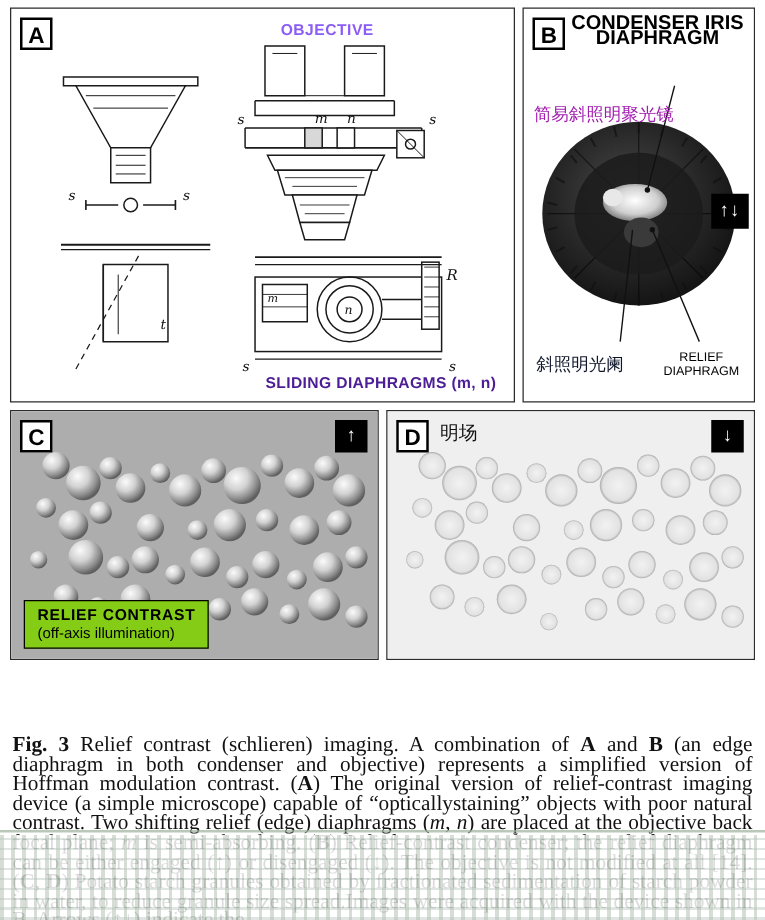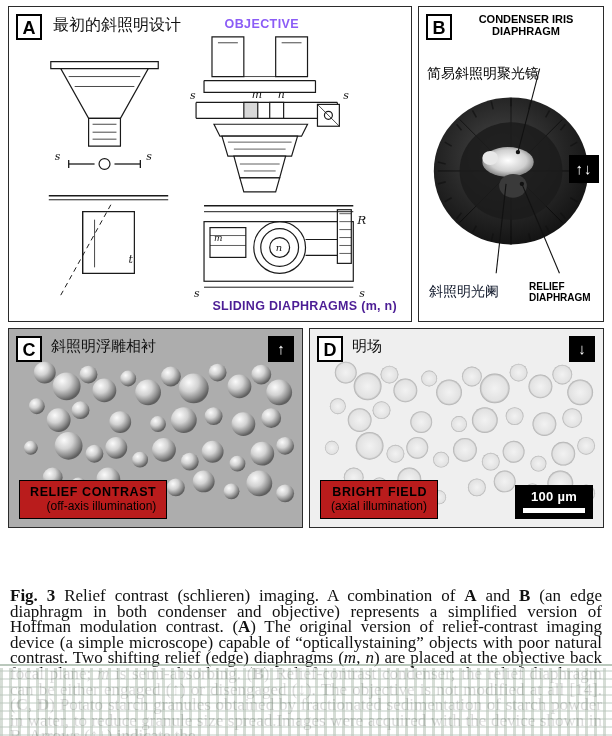--- a/index.html
+++ b/index.html
@@ -94,48 +94,49 @@
   #panelB {
     width: 186px;
     height: 316px;
   }
   .b-title {
     position: absolute;
     right: 8px;
     top: 6px;
     width: 138px;
     text-align: center;
-    font-size: 11px;
+    font-size: 16px;
     font-weight: bold;
     line-height: 12px;
     color: #000;
   }
   .b-label-cn {
     position: absolute;
     left: 8px;
-    top: 58px;
+    top: 76px;
     font-size: 14px;
-    color: #000000;
+    color: #a21caf;
     font-family: "DejaVu Sans", sans-serif;
   }
   .b-bottom-cn {
     position: absolute;
     left: 10px;
     bottom: 20px;
     font-size: 14px;
     color: #0f172a;
     font-family: "DejaVu Sans", sans-serif;
   }
   .b-relief {
     position: absolute;
     right: 10px;
     bottom: 18px;
     width: 64px;
+    text-align: center;
     font-size: 10px;
-    font-weight: bold;
+    font-weight: normal;
     line-height: 11px;
     color: #000;
     margin-top: 40px;
   }
   .b-arrowbox {
     position: absolute;
     right: 4px;
     top: 148px;
     width: 30px;
     height: 28px;
@@ -182,24 +183,24 @@
     color: #fff;
     font-size: 15px;
     line-height: 25px;
     text-align: center;
     z-index: 6;
   }
   .caption-box {
     position: absolute;
     left: 10px;
     bottom: 8px;
-    background: #b91c1c;
+    background: #84cc16;
     border: 1px solid #000;
     padding: 4px 10px 5px 10px;
-    text-align: right;
+    text-align: left;
     z-index: 6;
   }
   .caption-box .l1 {
     font-size: 12.5px;
     font-weight: bold;
     letter-spacing: 0.6px;
     color: #000;
   }
   .caption-box .l2 {
     font-size: 12px;
@@ -373,21 +374,20 @@
           <text x="182" y="93" font-family="DejaVu Serif, serif" font-style="italic" font-size="11" fill="#111">s</text>
           <text x="336" y="93" font-family="DejaVu Serif, serif" font-style="italic" font-size="11" fill="#111">s</text>
           <text x="206" y="236" font-family="DejaVu Serif, serif" font-style="italic" font-size="9" fill="#111">m</text>
           <text x="268" y="246" font-family="DejaVu Serif, serif" font-style="italic" font-size="10" fill="#111">n</text>
           <text x="186" y="292" font-family="DejaVu Serif, serif" font-style="italic" font-size="11" fill="#111">s</text>
           <text x="352" y="292" font-family="DejaVu Serif, serif" font-style="italic" font-size="11" fill="#111">s</text>
           <text x="350" y="218" font-family="DejaVu Serif, serif" font-style="italic" font-size="12" fill="#111">R</text>
         </svg>
 
         <div class="panel-letter">A</div>
-        <div class="a-title">最初的斜照明设计</div>
         <div class="a-objective">OBJECTIVE</div>
         <div class="a-sliding">SLIDING DIAPHRAGMS (m, n)</div>
       </div>
 
       <div class="panel" id="panelB">
         <svg class="b-photo" viewBox="0 0 186 316" preserveAspectRatio="none">
           <defs>
             <radialGradient id="discG" cx="45%" cy="40%" r="70%">
               <stop offset="0%" stop-color="#4a4a4a"></stop>
               <stop offset="55%" stop-color="#262626"></stop>
@@ -508,21 +508,20 @@
             <circle cx="168" cy="160" r="9" fill="url(#granC)"></circle>
             <circle cx="196" cy="154" r="11" fill="url(#granC)"></circle>
             <circle cx="224" cy="164" r="8" fill="url(#granC)"></circle>
             <circle cx="252" cy="156" r="13" fill="url(#granC)"></circle>
             <circle cx="278" cy="166" r="9" fill="url(#granC)"></circle>
             <circle cx="22" cy="120" r="7" fill="url(#granC)"></circle>
             <circle cx="130" cy="170" r="7" fill="url(#granC)"></circle>
           </g>
         </svg>
         <div class="panel-letter">C</div>
-        <div class="micro-title">斜照明浮雕相衬</div>
         <div class="arrow-box">↑</div>
         <div class="caption-box">
           <div class="l1">RELIEF CONTRAST</div>
           <div class="l2">(off-axis illumination)</div>
         </div>
       </div>
 
       <div class="panel" id="panelD">
         <svg class="micro-img" viewBox="0 0 295 200" preserveAspectRatio="none">
           <defs>
@@ -574,28 +573,20 @@
             <circle cx="224" cy="164" r="8" fill="url(#granD)"></circle>
             <circle cx="252" cy="156" r="13" fill="url(#granD)"></circle>
             <circle cx="278" cy="166" r="9" fill="url(#granD)"></circle>
             <circle cx="22" cy="120" r="7" fill="url(#granD)"></circle>
             <circle cx="130" cy="170" r="7" fill="url(#granD)"></circle>
           </g>
         </svg>
         <div class="panel-letter">D</div>
         <div class="micro-title">明场</div>
         <div class="arrow-box">↓</div>
-        <div class="caption-box">
-          <div class="l1">BRIGHT FIELD</div>
-          <div class="l2">(axial illumination)</div>
-        </div>
-        <div class="scalebar-wrap">
-          <div class="sb-text">100 µm</div>
-          <div class="sb-line"></div>
-        </div>
       </div>
     </div>
   </div>
 
   <div class="fig-caption">
     <b>Fig. 3</b><span> Relief contrast (schlieren) imaging. A combination of </span><b>A</b><span> and </span><b>B</b><span> (an edge diaphragm in both condenser and objective) represents a simplified version of Hoffman modulation contrast. (</span><b>A</b><span>) The original version of relief-contrast imaging device (a simple microscope) capable of “opticallystaining” objects with poor natural contrast. Two shifting relief (edge) diaphragms (</span><i>m</i><span>, </span><i>n</i><span>) are placed at the objective back focal plane; </span><i>m</i><span> is semi-absorbing. (</span><b>B</b><span>) Relief-contrast condenser; the relief diaphragm can be either engaged (↑) or disengaged (↓). The objective is not modified at all [14]. (</span><b>C</b><span>, </span><b>D</b><span>) Potato starch granules obtained by fractionated sedimentation of starch powder in water, to reduce granule size spread.Images were acquired with the device shown in B. Arrows (↑↓) indicate the</span>
   </div>
 
   <div class="wm-line"></div>
   <div class="watermark"></div>

